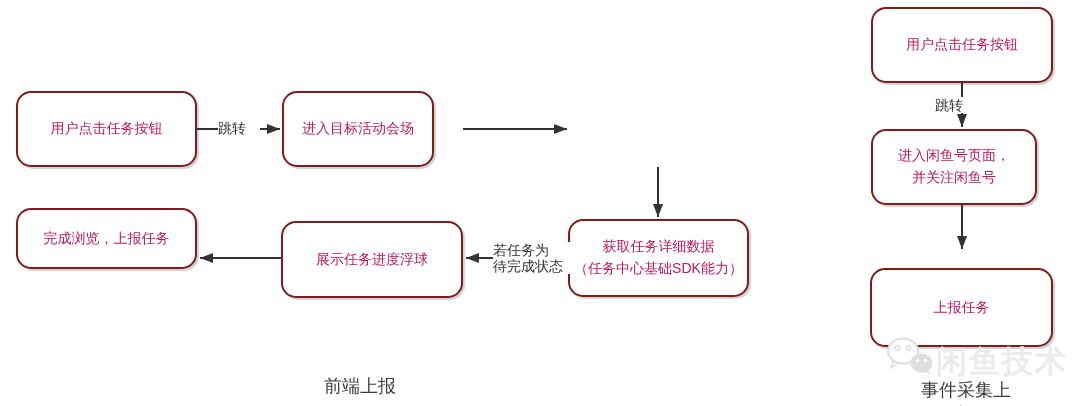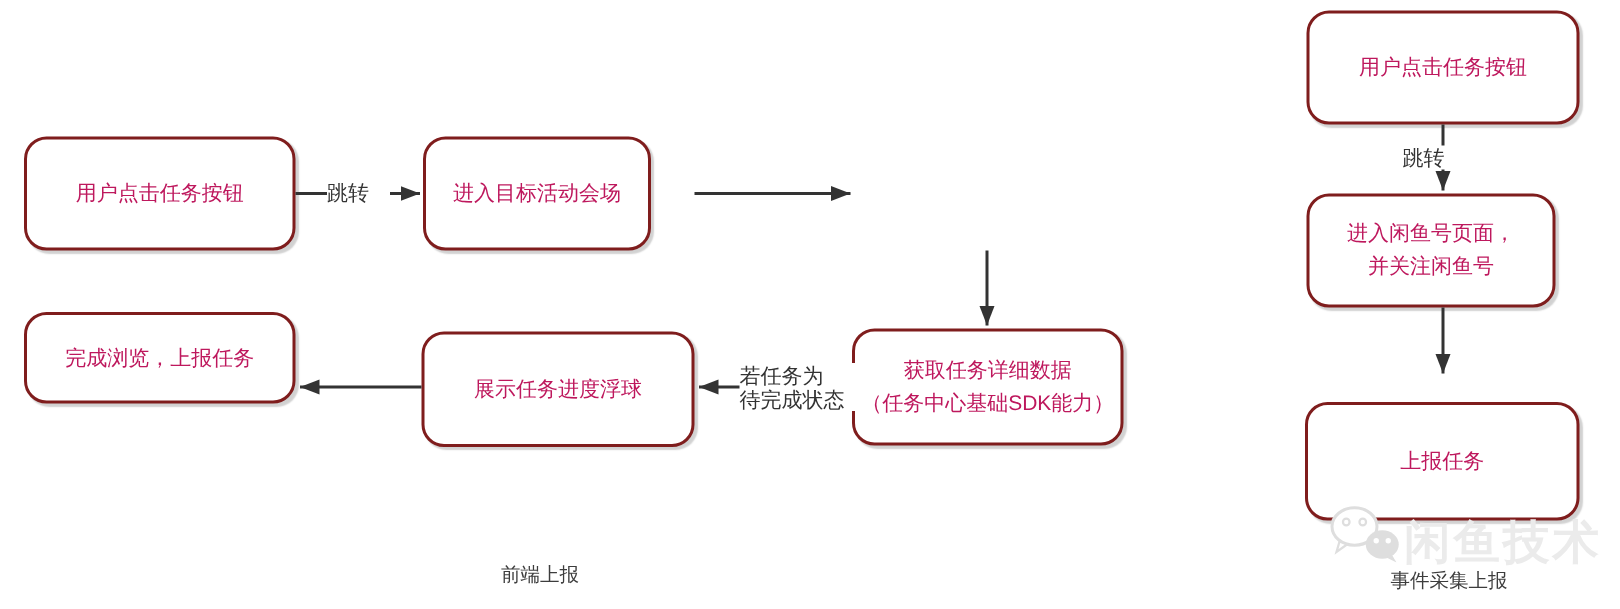--- a/index.html
+++ b/index.html
@@ -13,21 +13,21 @@
     display:flex; align-items:center; justify-content:center;
     text-align:center; font-size:14px; color:#be185d;
     white-space:pre-line; line-height:1.55;
     box-shadow:2px 2px 1px rgba(0,0,0,0.18);
   }
   .edge-label {
     position:absolute; background:#ffffff; font-size:14px; color:#333333;
     text-align:left; white-space:pre-line; line-height:1.15; z-index:3;
   }
   .caption {
-    position:absolute; font-size:13px; color:#3d3d3d; text-align:center; z-index:3;
+    position:absolute; font-size:18px; color:#3d3d3d; text-align:center; z-index:3;
   }
   #arrows { position:absolute; left:0; top:0; z-index:2; }
   .watermark-text {
     position:absolute; left:936px; top:341px; font-size:31px; font-weight:bold;
     color:#ebebeb; letter-spacing:2px; z-index:1;
   }
   .watermark-icon { position:absolute; left:884px; top:337px; z-index:1; }
 </style>
 </head>
 <body>

